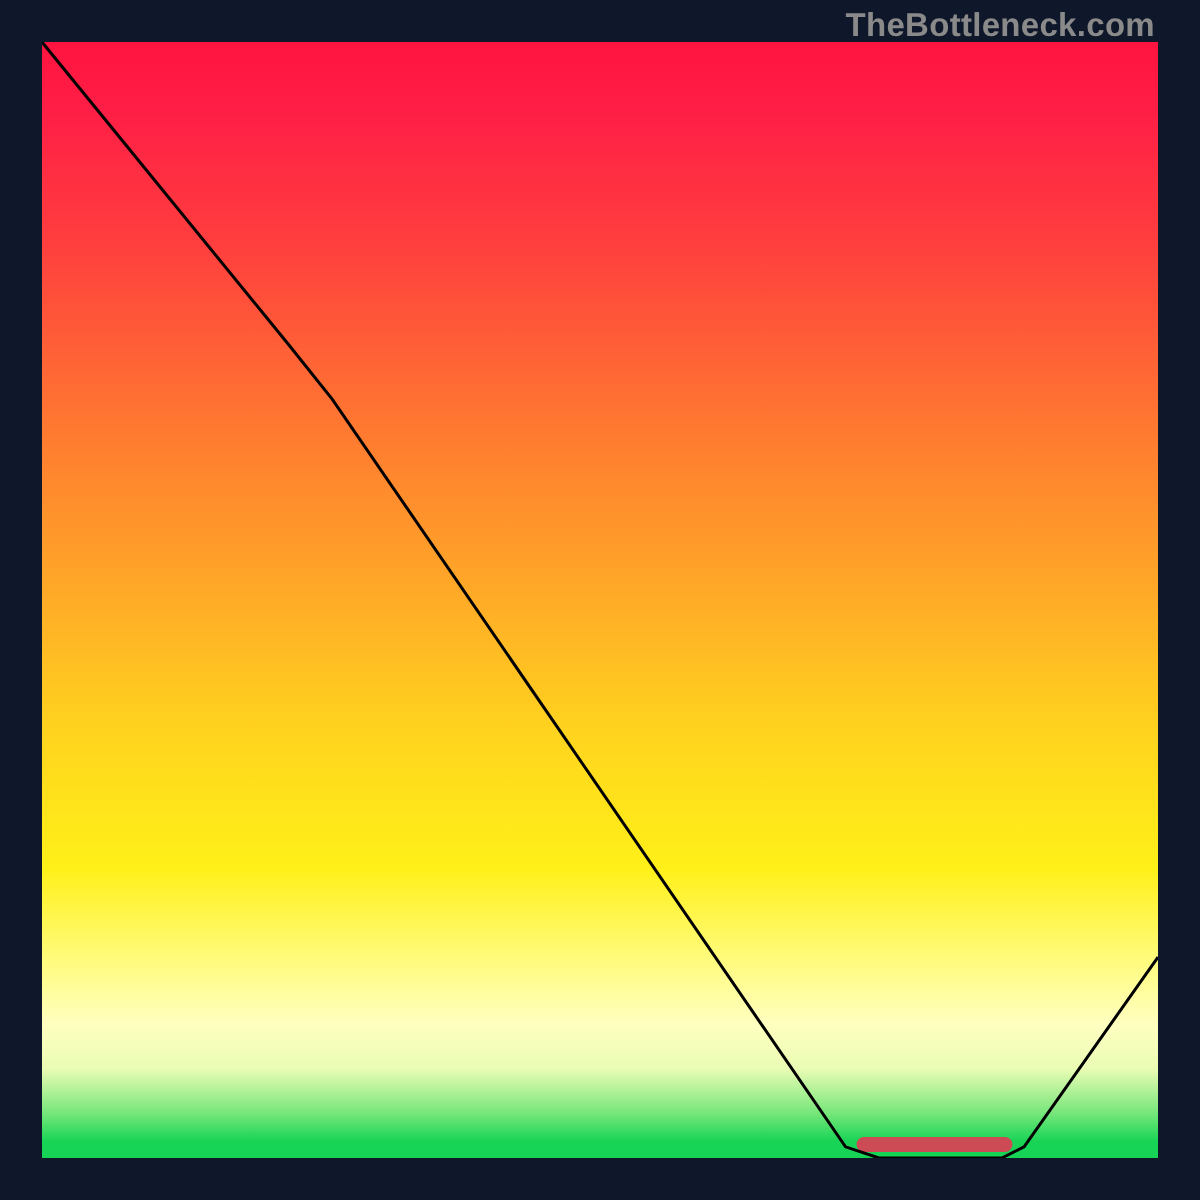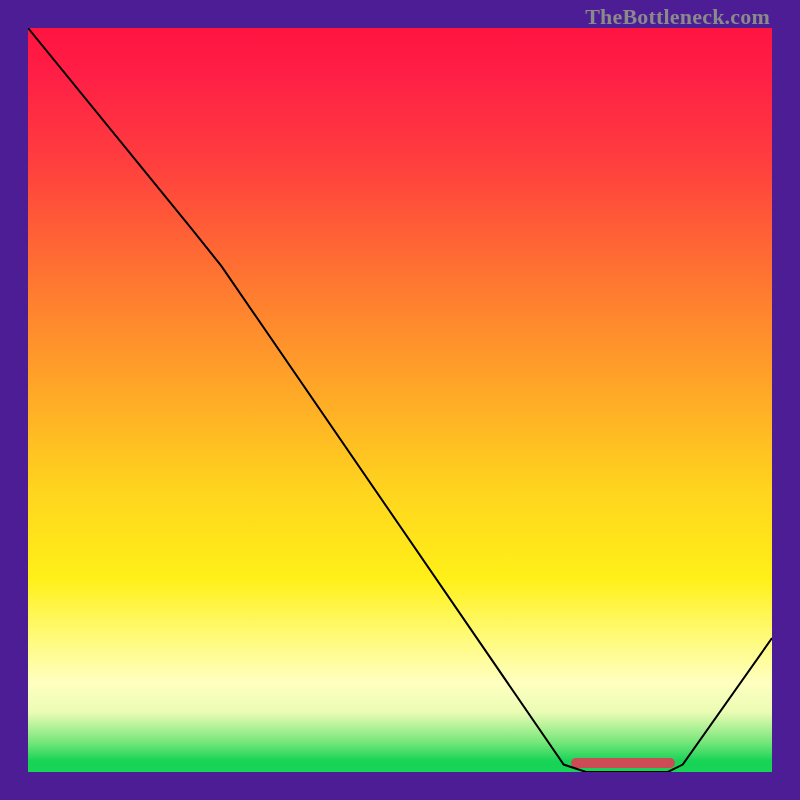--- a/index.html
+++ b/index.html
@@ -8,22 +8,21 @@
     width: 800px;
     height: 800px;
     background: #000;
     overflow: hidden;
     font-family: Arial, Helvetica, sans-serif;
   }
   .frame {
     position: relative;
     width: 800px;
     height: 800px;
-    background: #4c1d95;
-    font-family: Liberation Serif, serif;
+    background: #0f172a;
   }
   .plot {
     position: absolute;
     left: 28px;
     top: 28px;
     width: 744px;
     height: 744px;
     overflow: hidden;
   }
   .gradient {

